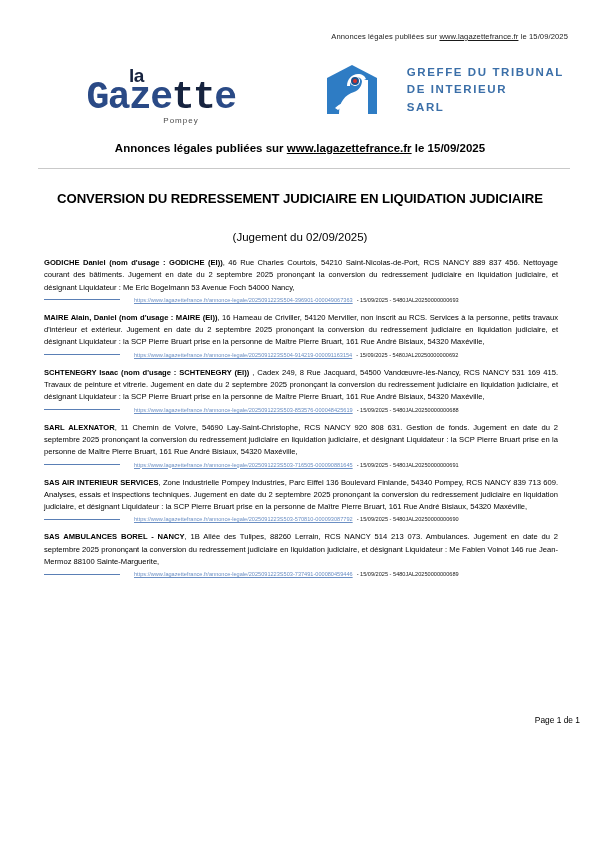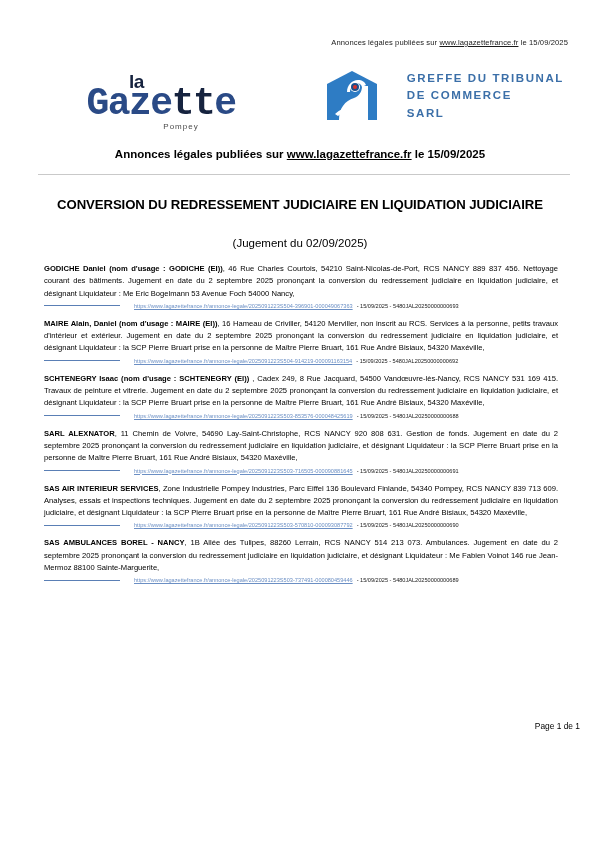--- a/index.html
+++ b/index.html
@@ -14,21 +14,20 @@
     color: #000000;
     position: relative;
     overflow: hidden;
   }
   .page {
     width: 600px;
     height: 783px;
     box-sizing: border-box;
     padding: 0;
     position: relative;
-    margin-top: 6px;
   }
 
   
   .topbar {
     position: absolute;
     top: 32px;
     left: 40px;
     right: 32px;
     text-align: right;
     font-size: 7.6px;
@@ -232,21 +231,21 @@
           <path d="M14 50 C14 38, 20 31, 29 28 C34 26, 37 22, 37 16 L43 16 L43 50 Z" fill="#ffffff"></path>
           <path d="M22 22 C22 15, 27 10, 33 10 C37 10, 40 12, 41 15 L37 17 C36 14, 34 13, 32 13 C28 13, 25 17, 25 22 Z" fill="#ffffff"></path>
           <path d="M10 44 C14 40, 20 37, 26 36 L26 40 C21 41, 16 43, 13 46 Z" fill="#ffffff"></path>
           <circle cx="30" cy="17" r="5" fill="#ffffff"></circle>
           <circle cx="30" cy="17" r="4" fill="#1b4f8a"></circle>
           <circle cx="30" cy="17" r="2" fill="#d8322b"></circle>
         </svg>
       </span>
       <span class="greffe-text">
         <span>GREFFE DU TRIBUNAL</span><br>
-        <span>DE COMMERCE</span><br>
+        <span>DE INTERIEUR</span><br>
         <span>SARL</span>
       </span>
     </div>
   </div>
 
   <div class="subline">
     <span>Annonces légales publiées sur </span><span class="u">www.lagazettefrance.fr</span><span> le 15/09/2025</span>
   </div>
 
   <div class="rule"></div>

